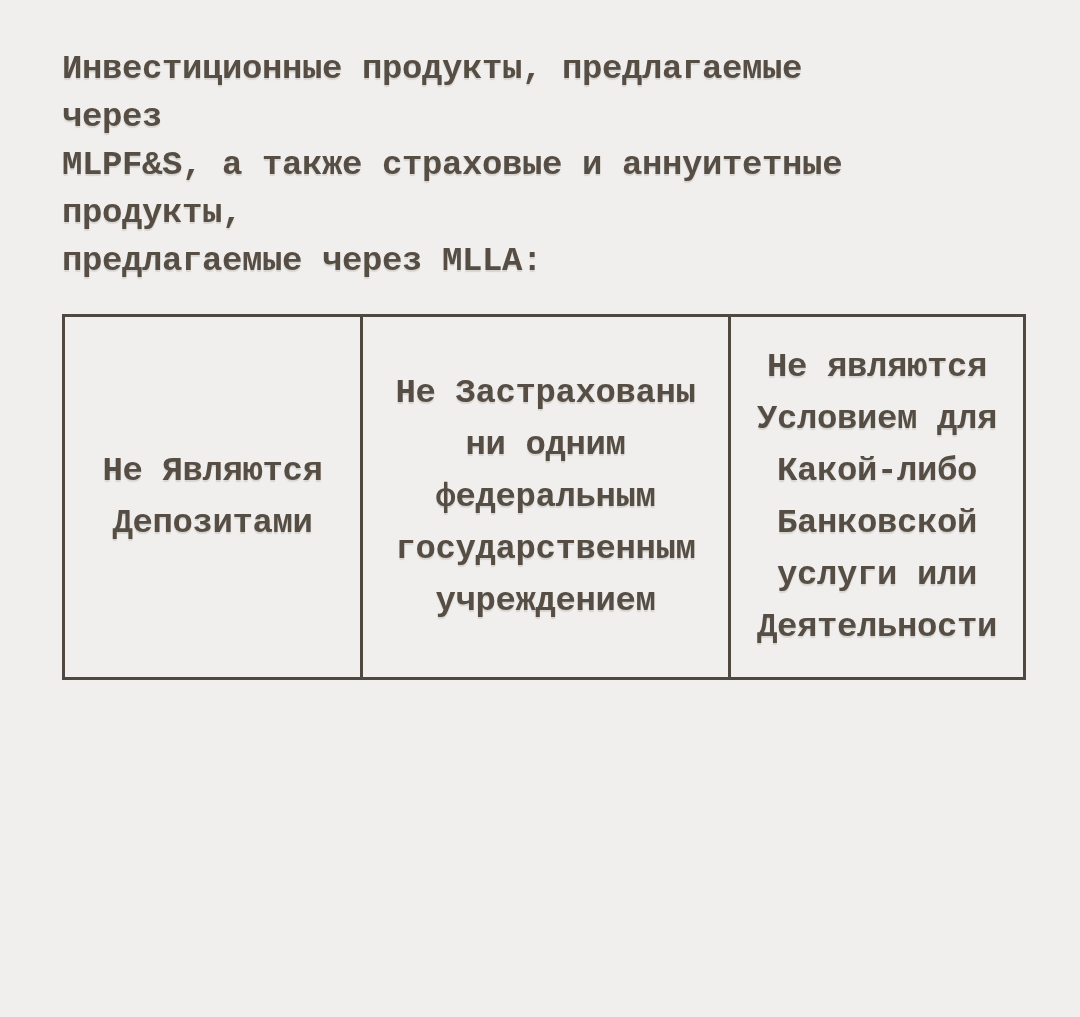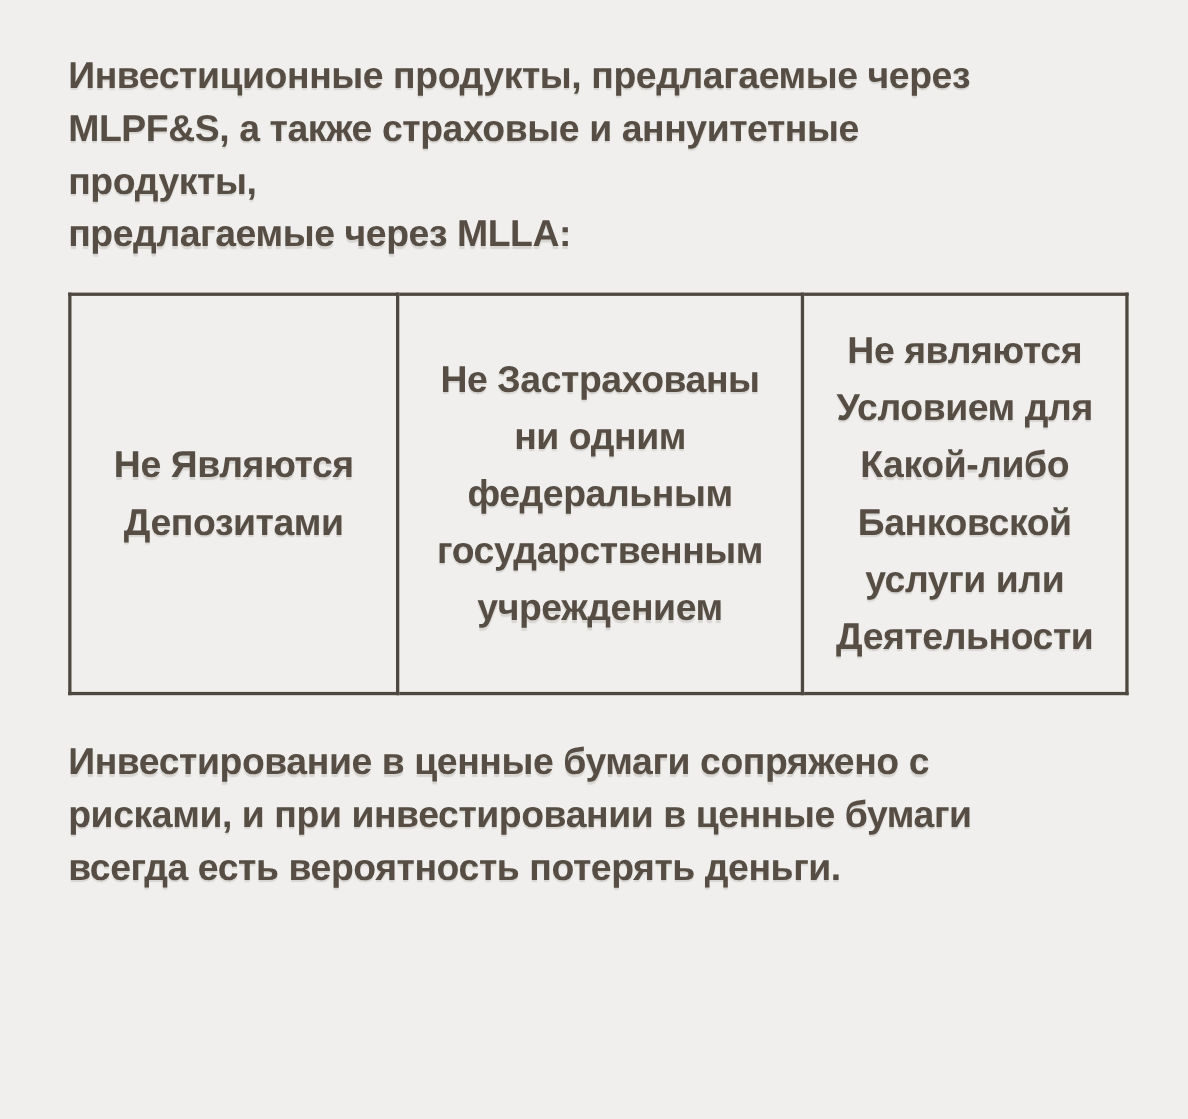--- a/index.html
+++ b/index.html
@@ -15,20 +15,21 @@
     font-family: "Liberation Sans", "DejaVu Sans", sans-serif;
     font-weight: bold;
     color: #564e44;
     -webkit-font-smoothing: antialiased;
   }
 
   .page {
     width: 965px;
     height: 1017px;
     padding: 0 57px 0 62px;
+    font-family: Liberation Mono, monospace;
   }
 
   .para {
     font-size: 34px;
     line-height: 48px;
     letter-spacing: -0.4px;
     white-space: pre-line;
     text-shadow: 0 2px 1px rgba(86, 78, 68, 0.16);
   }
 
@@ -88,17 +89,14 @@
         <td class="col-3">Не являются
 Условием для
 Какой-либо
 Банковской
 услуги или
 Деятельности</td>
       </tr>
     </tbody>
   </table>
 
-  <p class="para footer">Инвестирование в ценные бумаги сопряжено с
-рисками, и при инвестировании в ценные бумаги
-всегда есть вероятность потерять деньги.</p>
 
 </div>
 
 </body></html>

